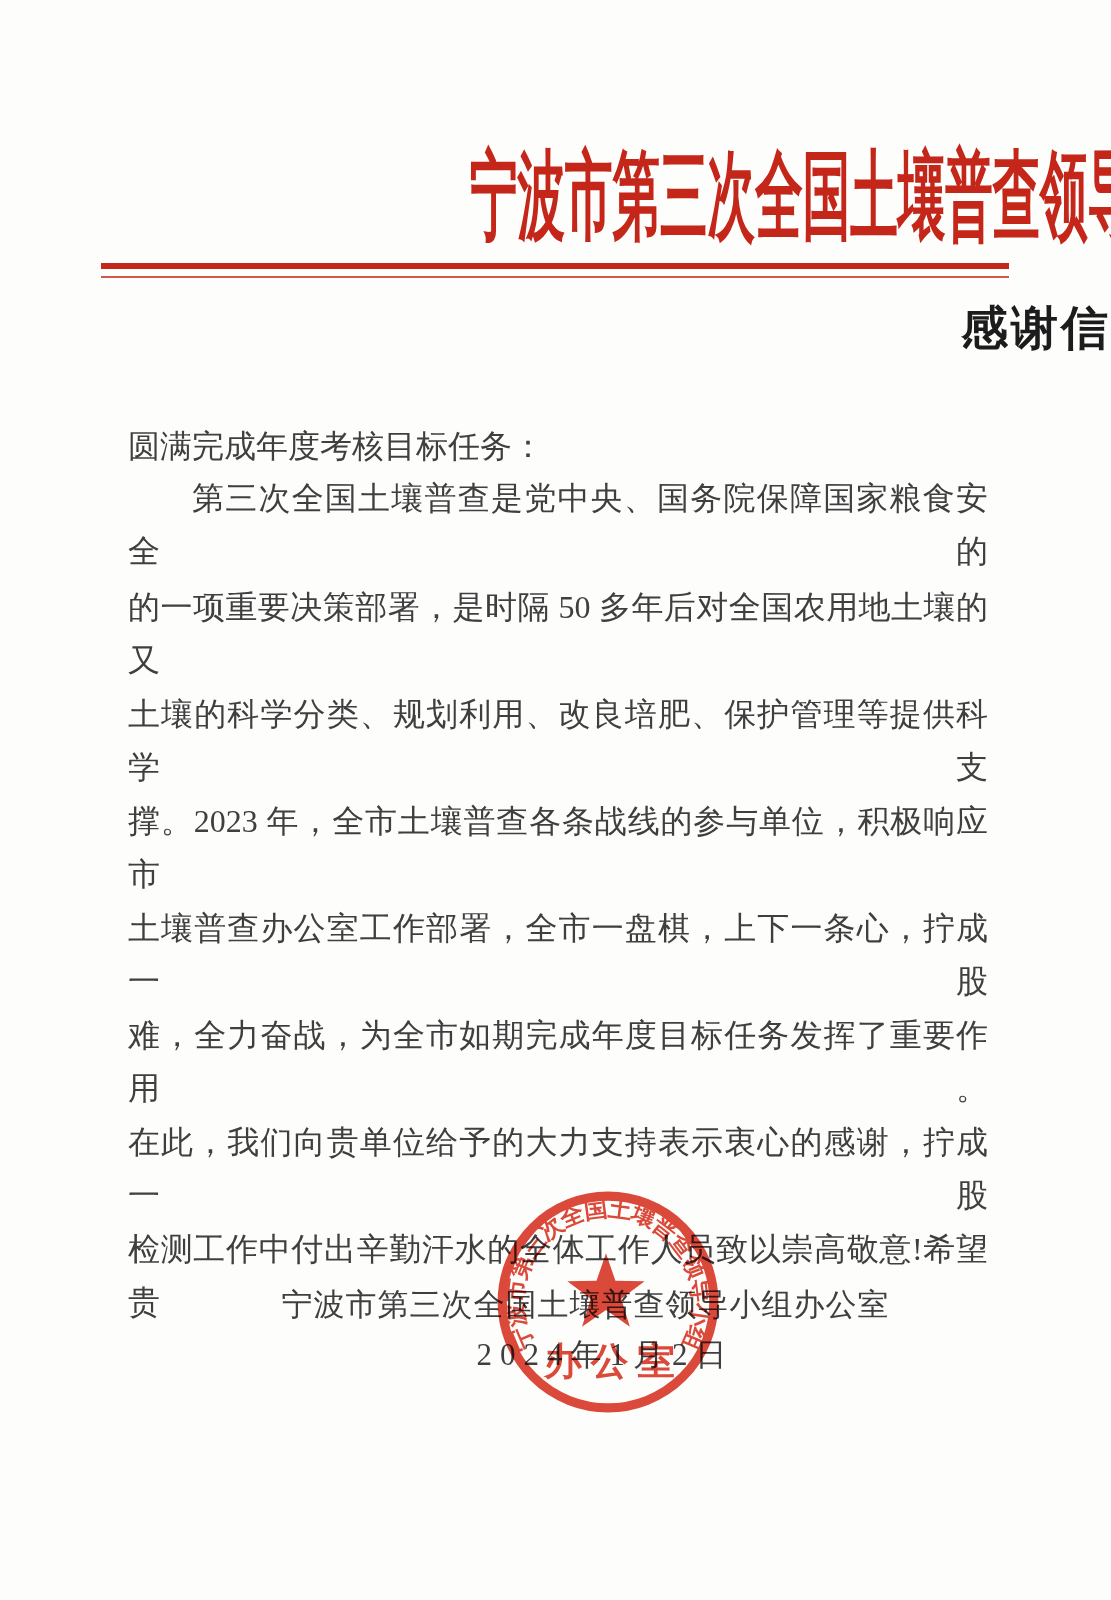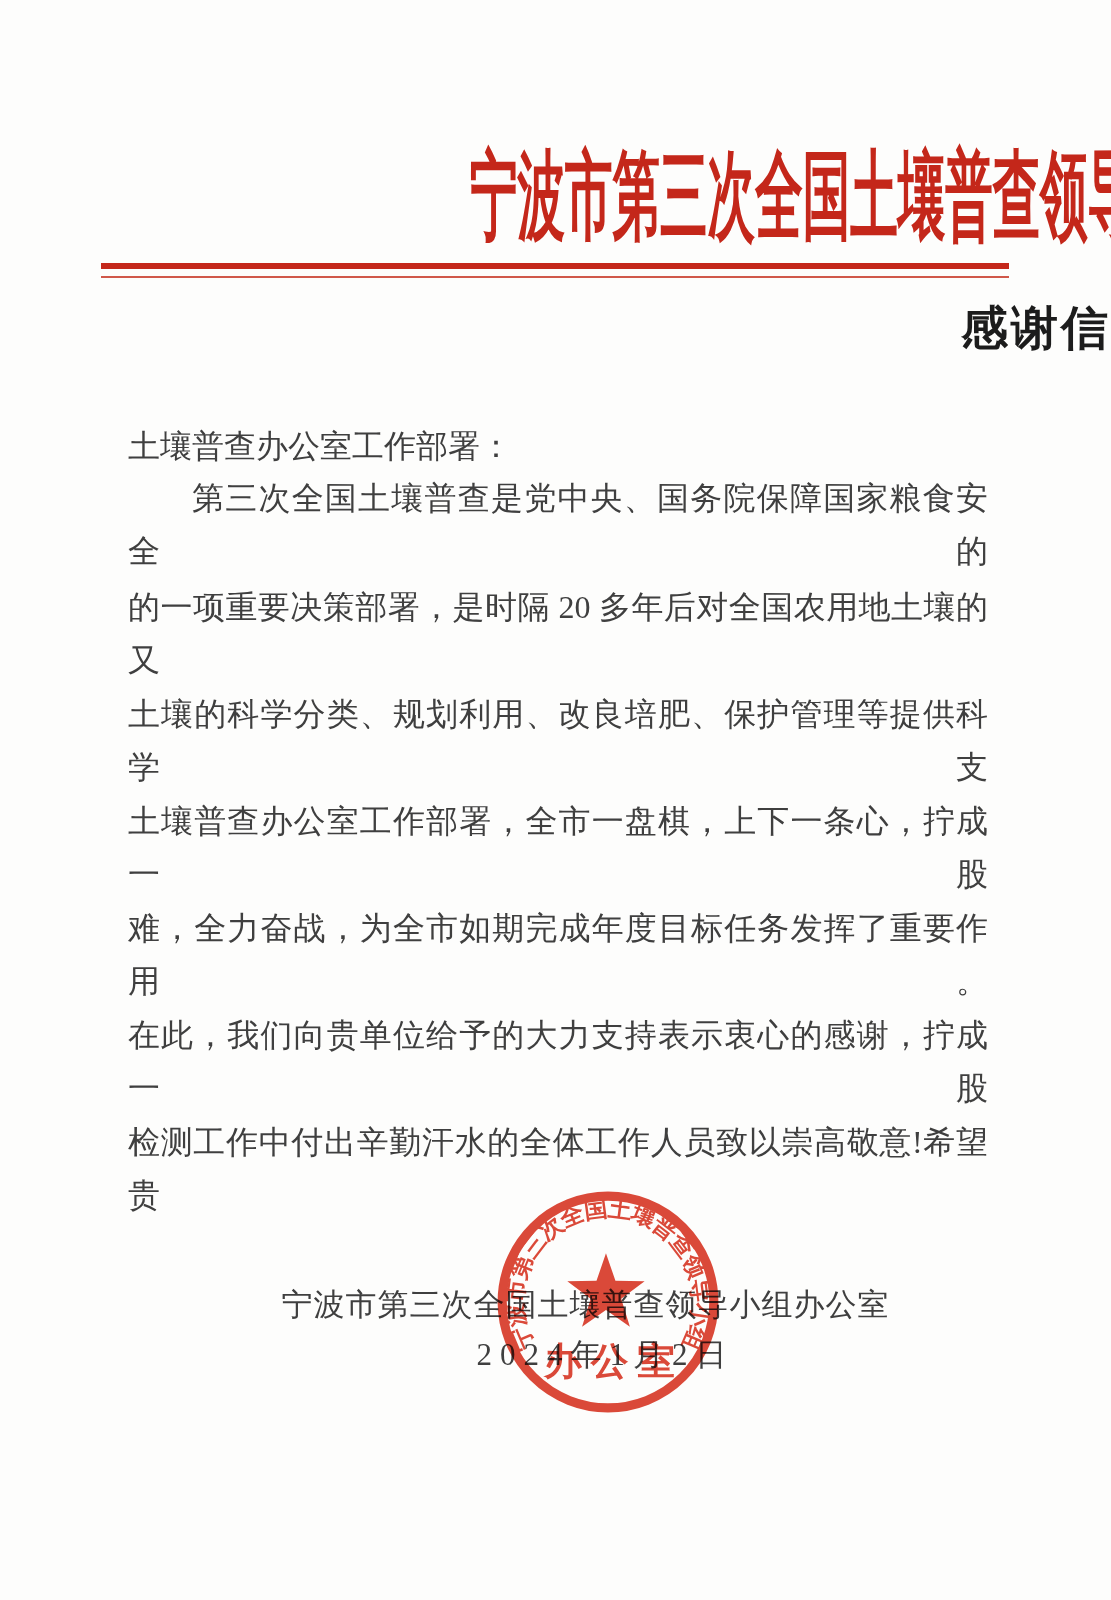--- a/index.html
+++ b/index.html
@@ -112,25 +112,26 @@
 
   <div class="letterhead">
     <div class="org-title">宁波市第三次全国土壤普查领导小组办公室</div>
   </div>
   <div class="rule-thick"></div>
   <div class="rule-thin"></div>
 
   <div class="doc-title">感谢信</div>
 
   <div class="letter-body">
-    <div class="salutation">土壤普查办公室工作部署：</div>
+    <div class="salutation">圆满完成年度考核目标任务：</div>
 
   <div class="body-line indent">第三次全国土壤普查是党中央、国务院保障国家粮食安全的</div>
-      <div class="body-line">的一项重要决策部署，是时隔 20 多年后对全国农用地土壤的又</div>
+      <div class="body-line">的一项重要决策部署，是时隔 50 多年后对全国农用地土壤的又</div>
       <div class="body-line">土壤的科学分类、规划利用、改良培肥、保护管理等提供科学支</div>
+      <div class="body-line">撑。2023 年，全市土壤普查各条战线的参与单位，积极响应市</div>
       <div class="body-line">土壤普查办公室工作部署，全市一盘棋，上下一条心，拧成一股</div>
       <div class="body-line">难，全力奋战，为全市如期完成年度目标任务发挥了重要作用。</div>
       <div class="body-line">在此，我们向贵单位给予的大力支持表示衷心的感谢，拧成一股</div>
       <div class="body-line">检测工作中付出辛勤汗水的全体工作人员致以崇高敬意!希望贵</div>
     </div>
 
   <div class="signature">宁波市第三次全国土壤普查领导小组办公室</div>
   <div class="date">2024年1月2日</div>
 
   <div class="seal">

